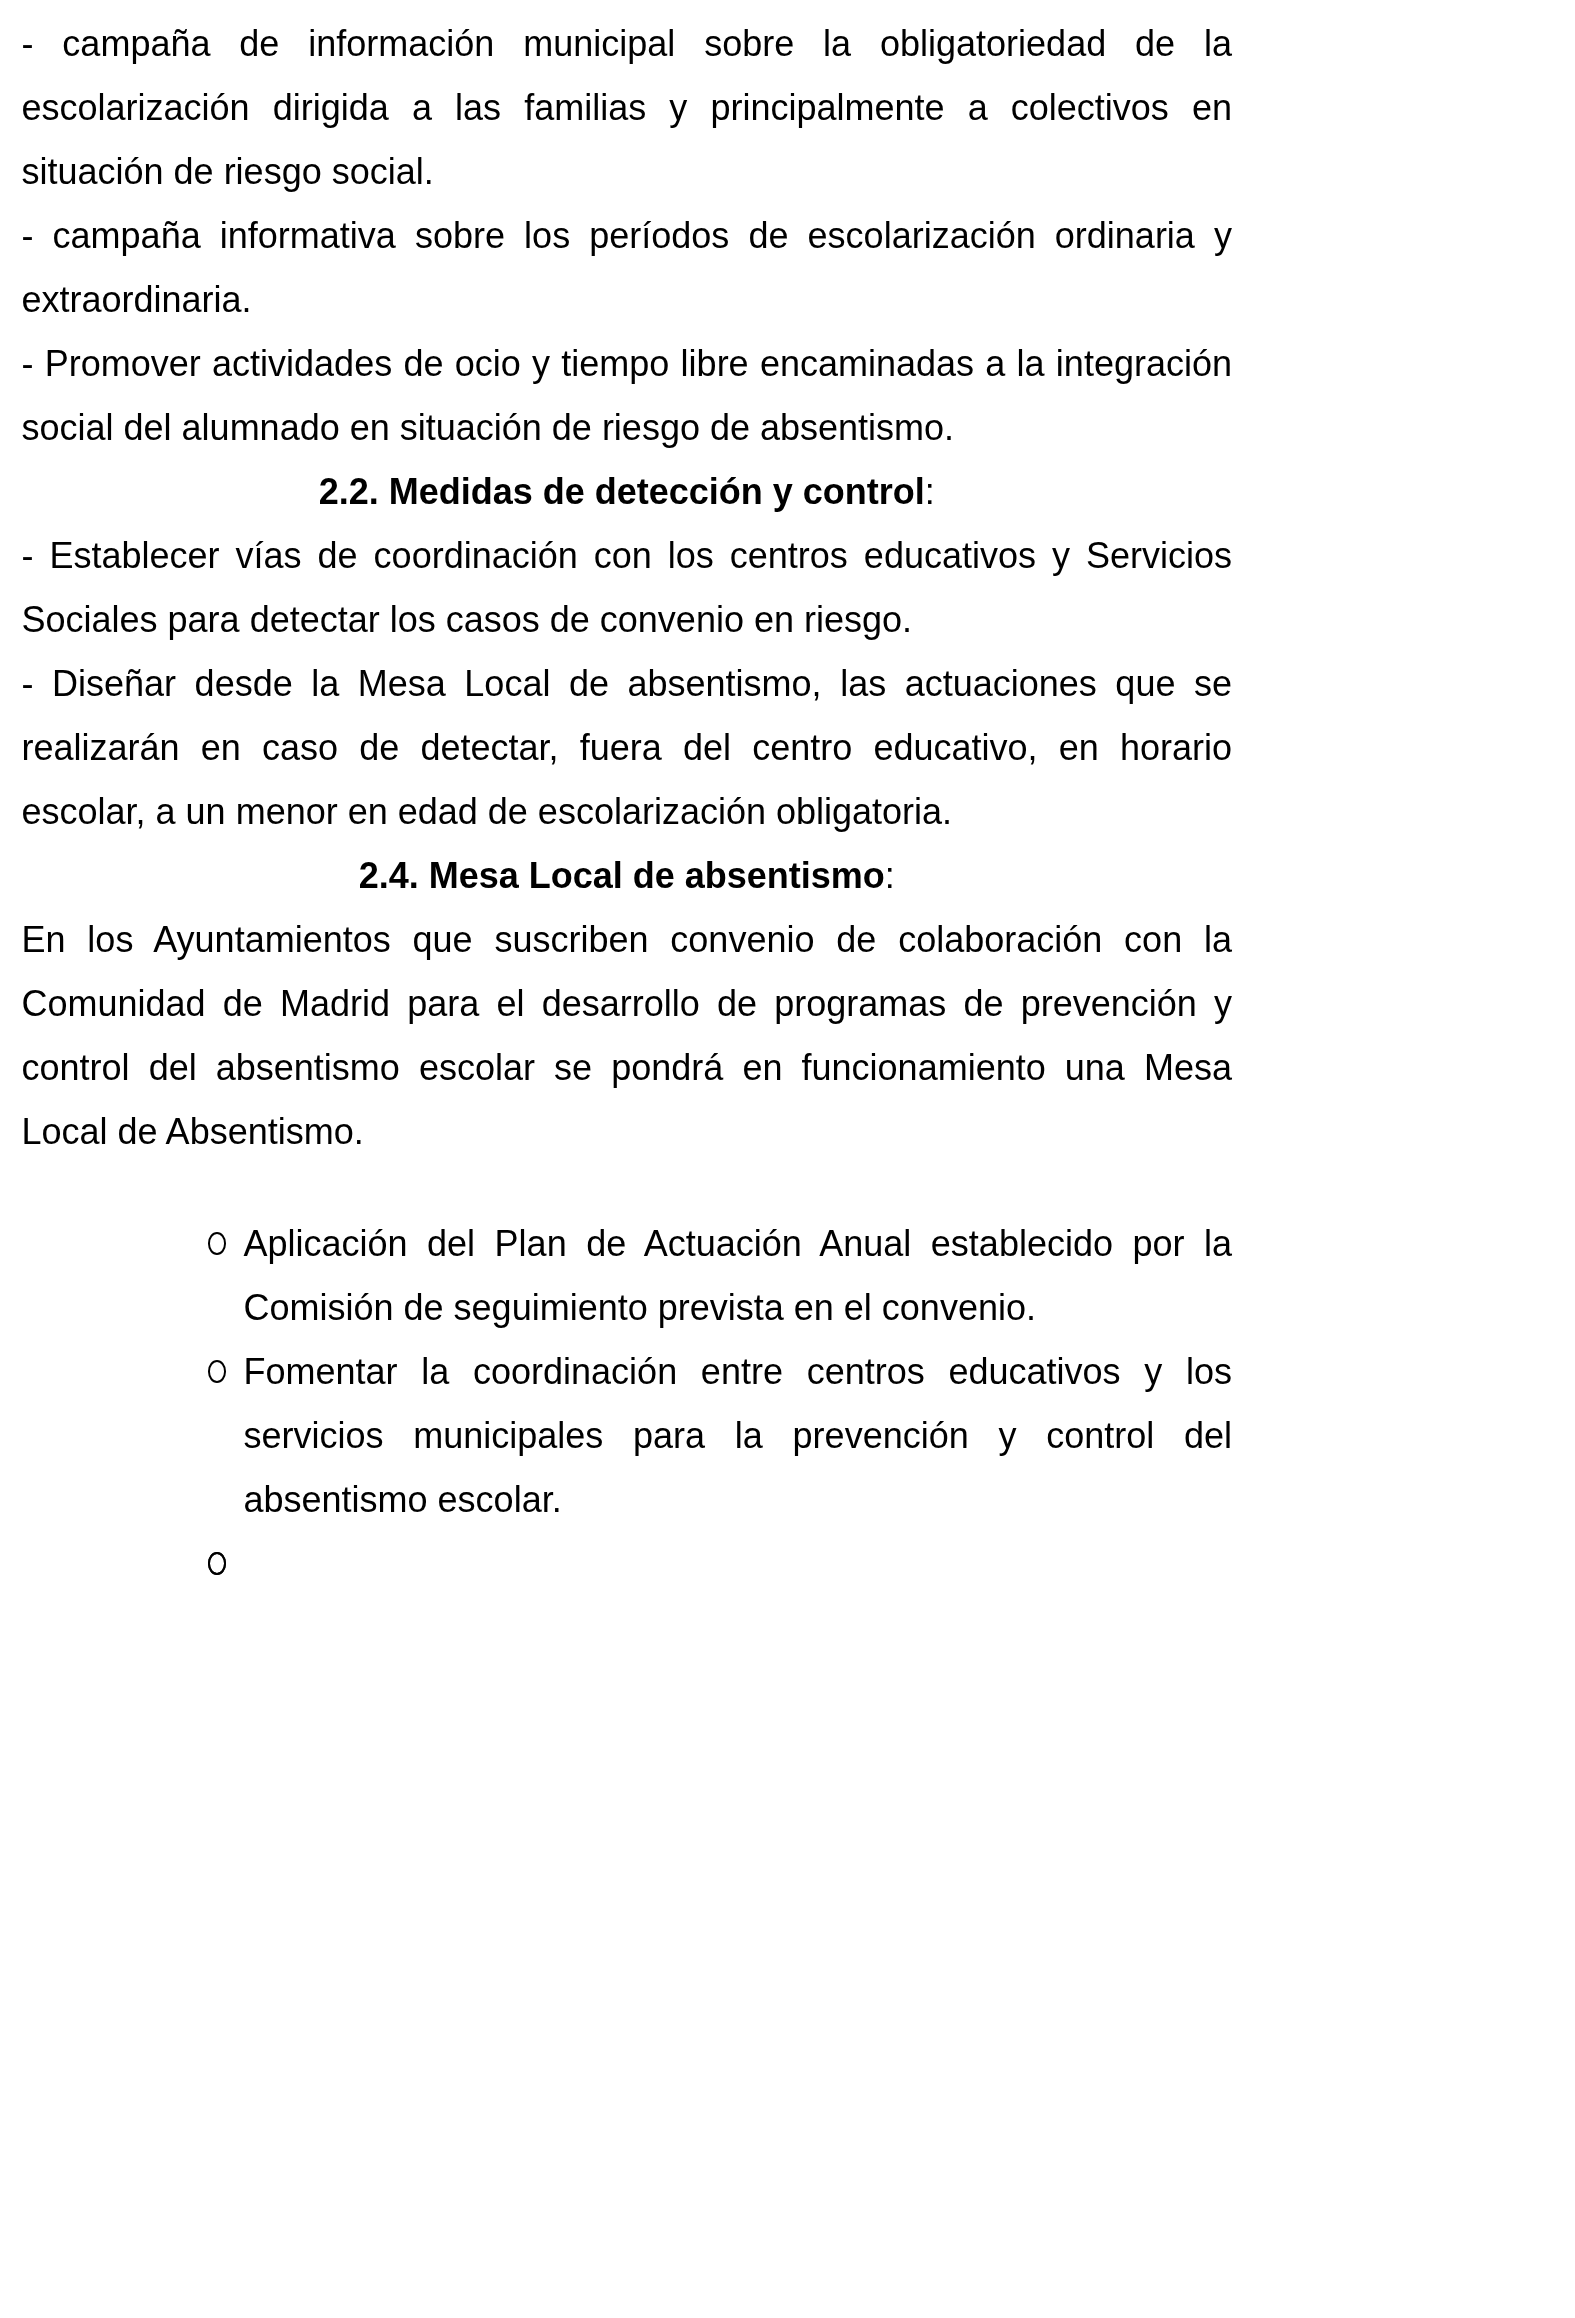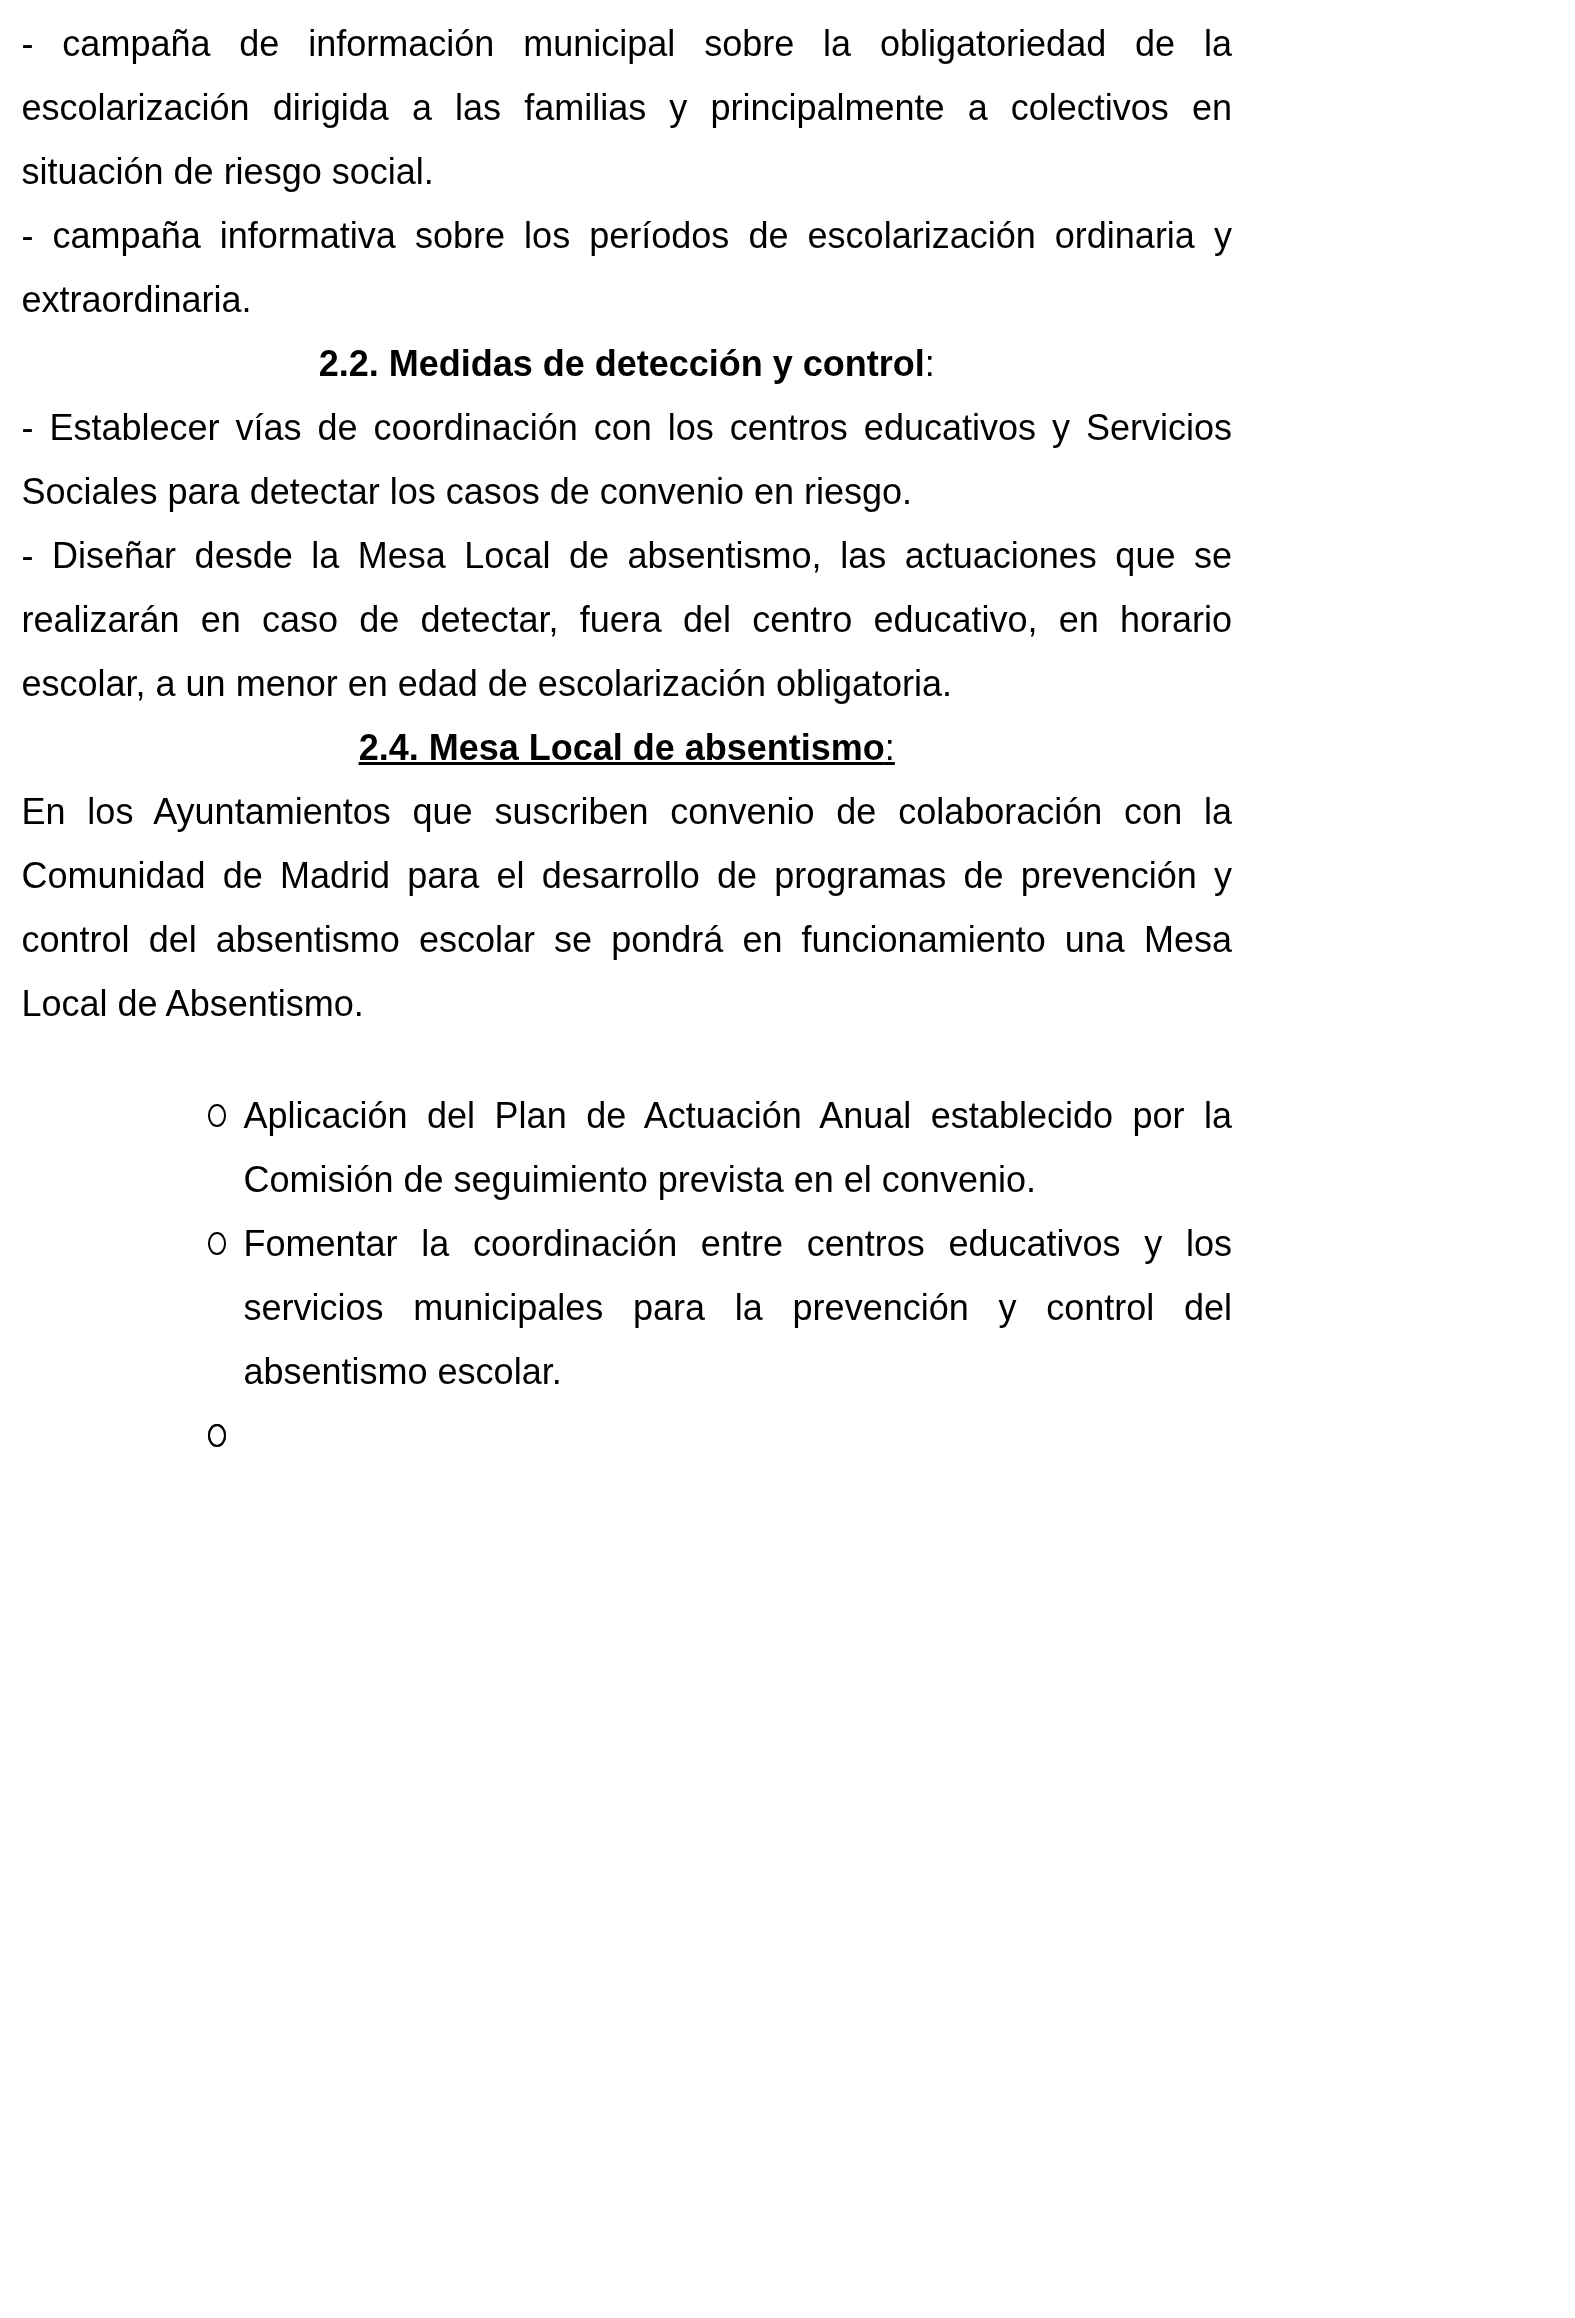--- a/index.html
+++ b/index.html
@@ -32,21 +32,21 @@
   }
   .doc h2 { font-weight: 700; text-align: center; }
   .doc h2 .colon { font-weight: 400; }
   .indent { margin-left: 118px; }
   .mt-intro1 { margin-top: 56px; }
   .mt-intro2 { margin-top: 48px; }
   .mt-h22    { margin-top: 151px; }
   .mt-p4     { margin-top: 48px; }
   .mt-h23    { margin-top: 44px; }
   .mt-p5     { margin-top: 52px; }
-  .mt-h24    { margin-top: 48px; text-decoration: underline; }
+  .mt-h24    { margin-top: 48px; }
   .mt-p6     { margin-top: 48px; }
   .mt-p7     { margin-top: 40px; }
   ul.functions {
     list-style: none;
     margin: 48px 0 0 0;
     padding: 0;
   }
   ul.functions li {
     position: relative;
     padding-left: 222px;
@@ -65,20 +65,21 @@
 </style>
 </head>
 <body>
 
 <div class="doc">
 
   <p class="indent">- campaña de información municipal sobre la obligatoriedad de la escolarización dirigida a las familias y principalmente a colectivos en situación de riesgo social.</p>
 
   <p class="indent mt-intro1">- campaña informativa sobre los períodos de escolarización ordinaria y extraordinaria.</p>
 
+  <p class="indent mt-intro2">- Promover actividades de ocio y tiempo libre encaminadas a la integración social del alumnado en situación de riesgo de absentismo.</p>
 
   <h2 class="mt-h22">
     <span>2.2. Medidas de detección y control</span><span class="colon">:</span>
   </h2>
 
   <p class="mt-p4">- Establecer vías de coordinación con los centros educativos y Servicios Sociales para detectar los casos de convenio en riesgo.</p>
 
 
   <p class="mt-p5">- Diseñar desde la Mesa Local de absentismo, las actuaciones que se realizarán en caso de detectar, fuera del centro educativo, en horario escolar, a un menor en edad de escolarización obligatoria.</p>
 

